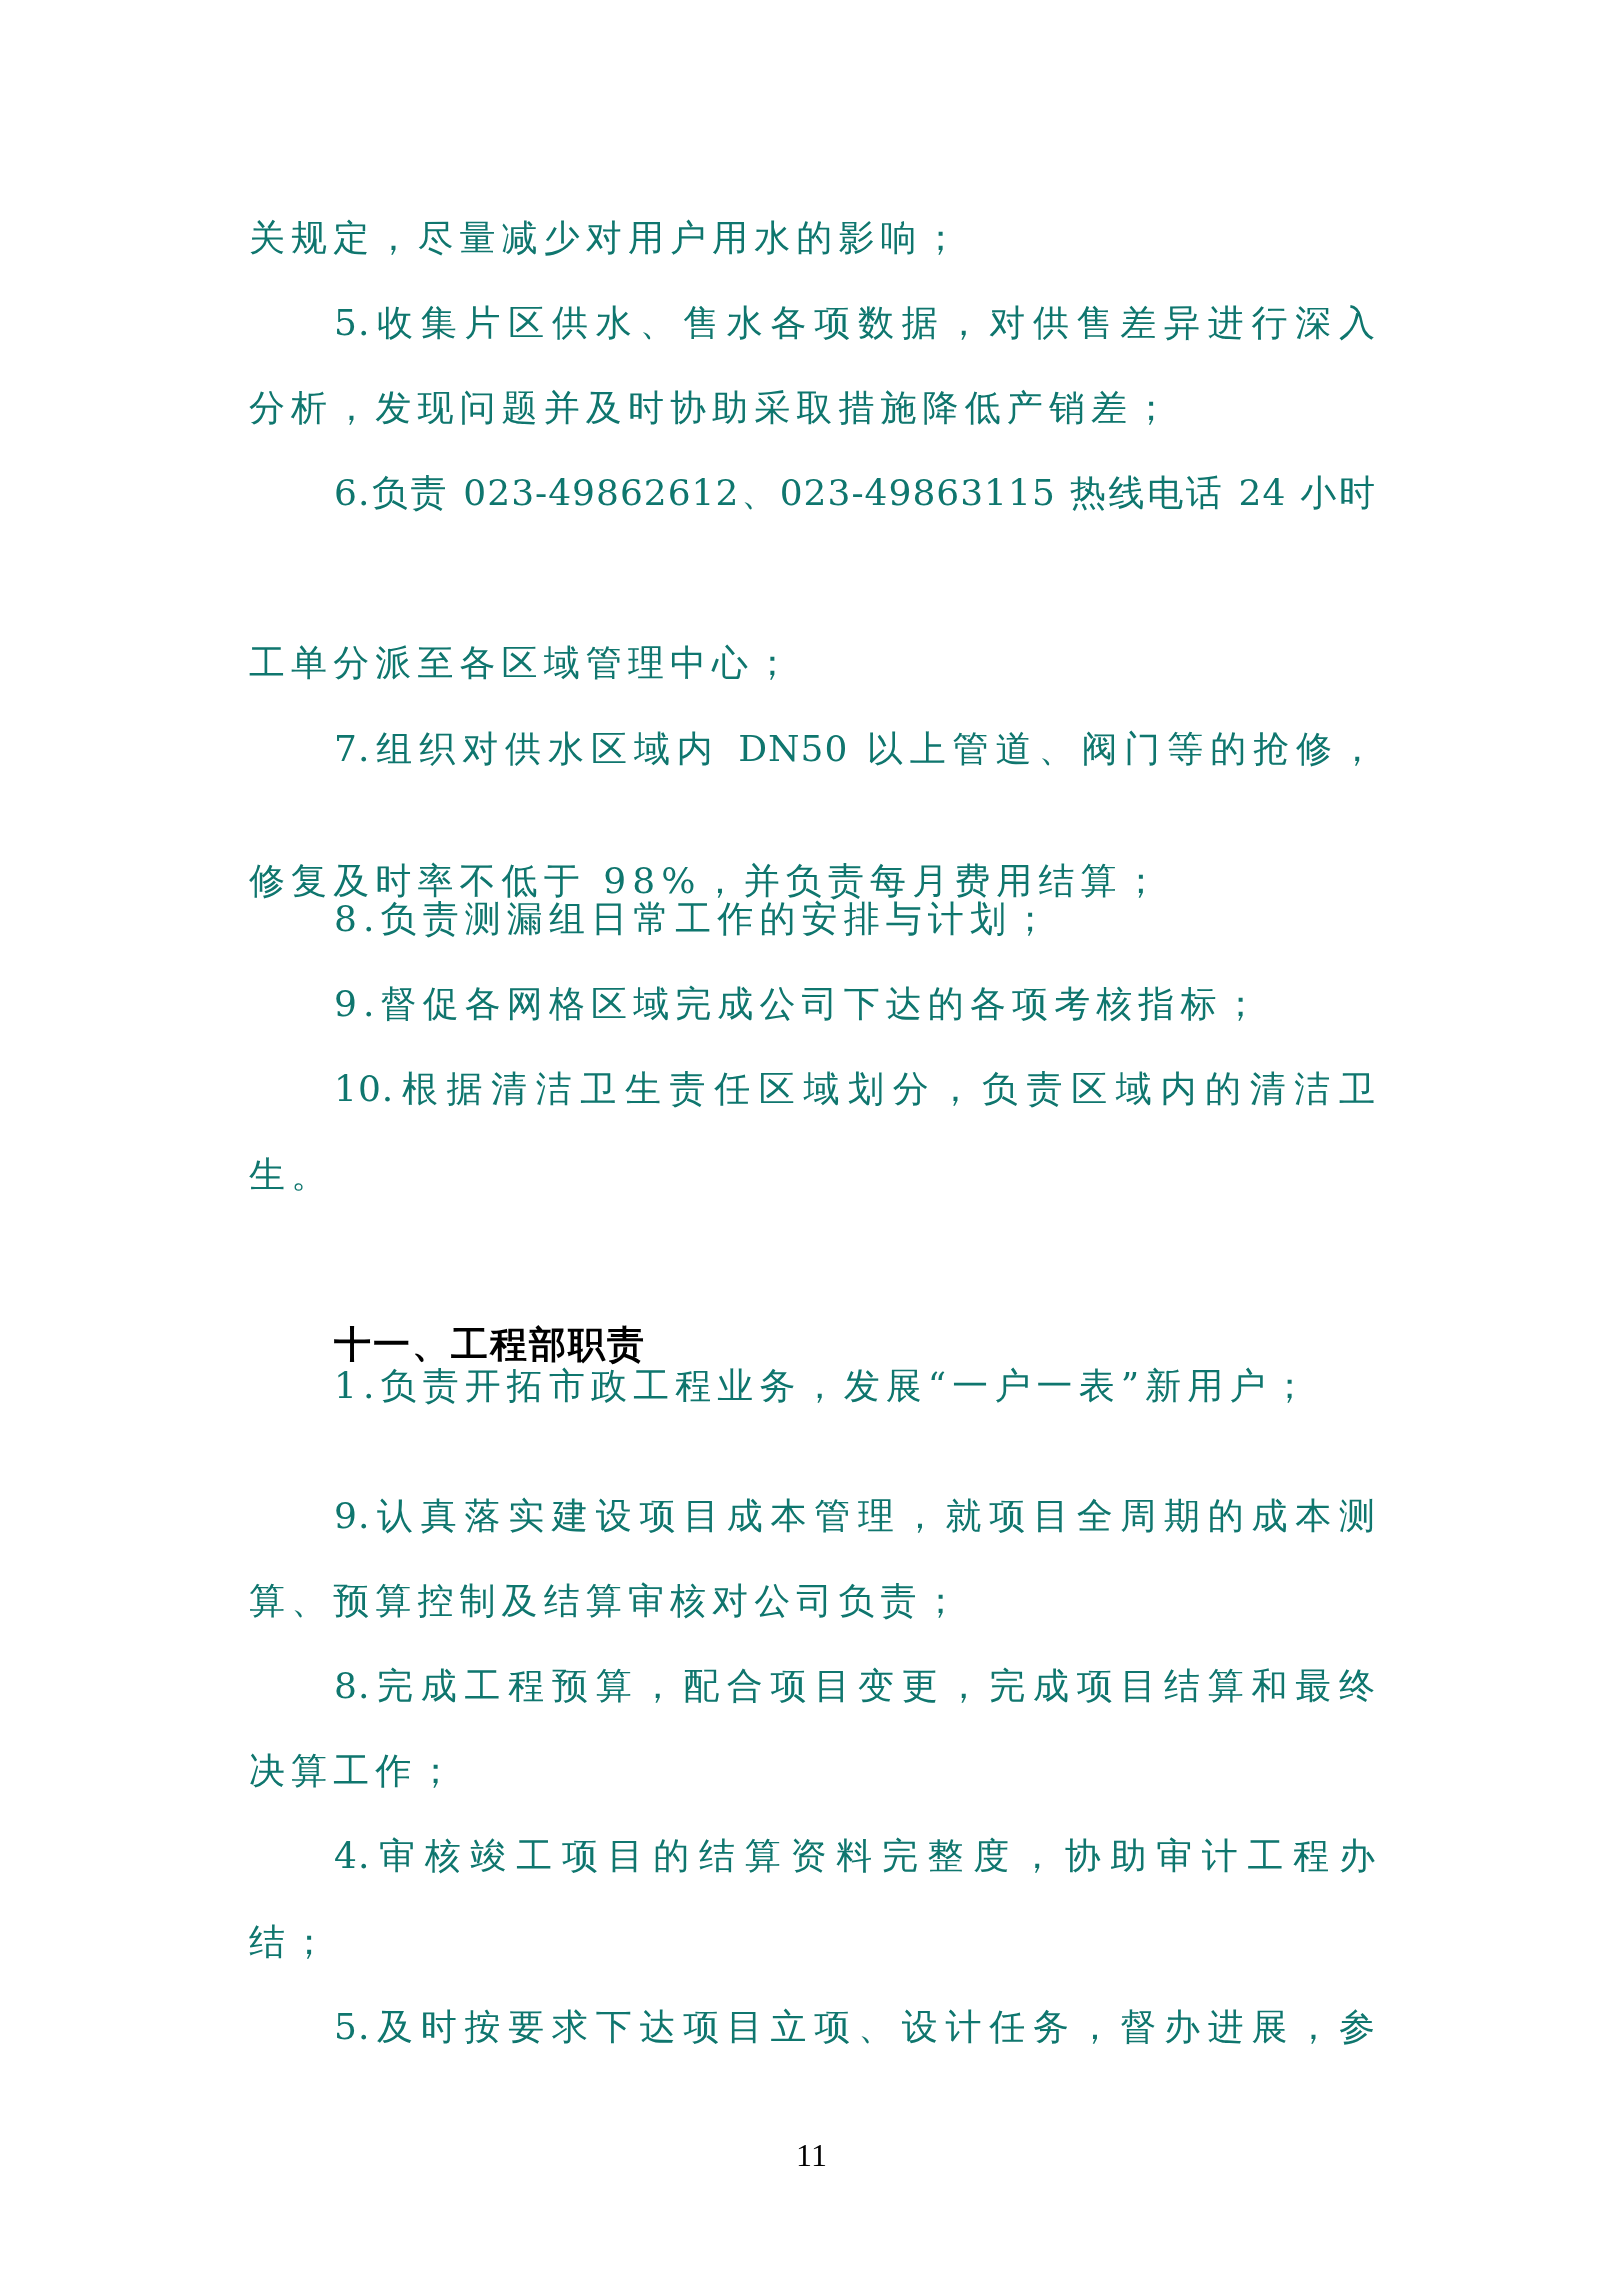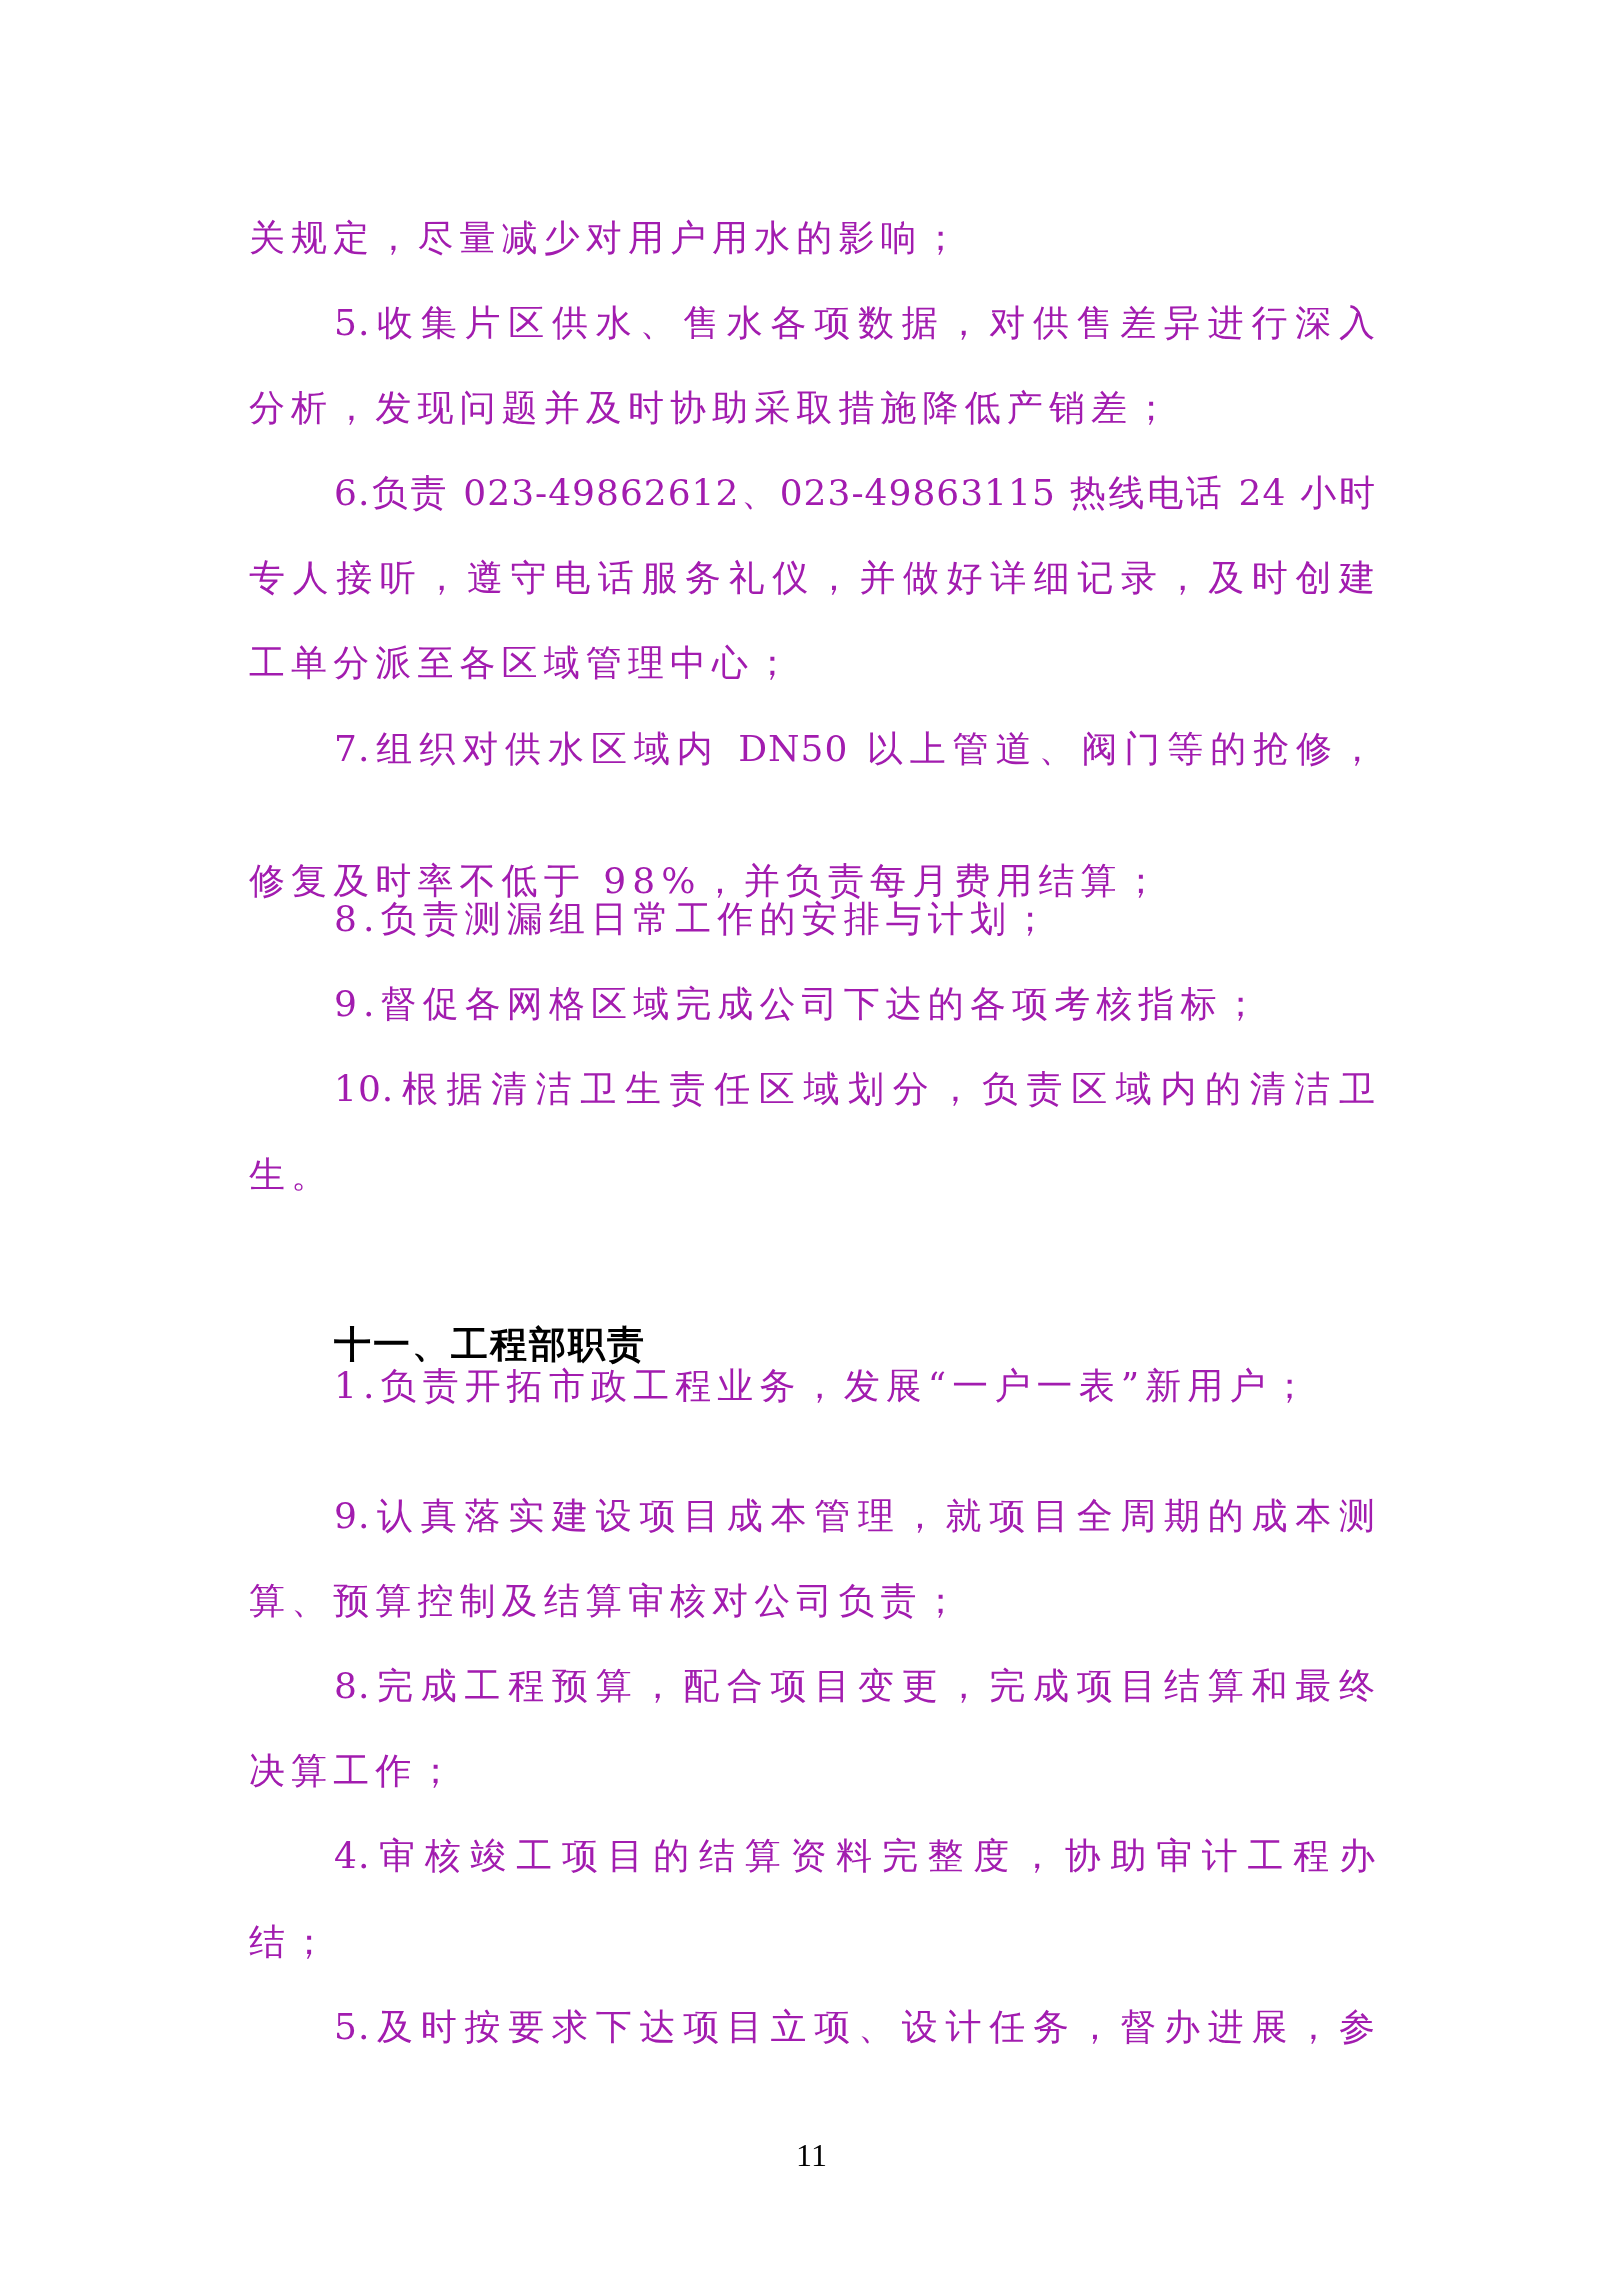--- a/index.html
+++ b/index.html
@@ -6,21 +6,21 @@
   body { width: 1623px; height: 2295px; position: relative; overflow: hidden; }
   .page { position: absolute; left: 0; top: 0; width: 1623px; height: 2295px; background: #ffffff; }
   .line {
     position: absolute;
     left: 249px;
     width: 1127px;
     height: 56px;
     line-height: 56px;
     font-family: "DejaVu Serif", "Liberation Serif", serif;
     font-size: 36px;
-    color: #a21caf;
+    color: #0f766e;
     white-space: nowrap;
     text-align: justify;
     text-align-last: justify;
     letter-spacing: 1px;
   }
   .line.last { text-align-last: left; letter-spacing: 6.1px; }
   .line.indent { left: 334px; width: 1042px; }
   .heading {
     position: absolute;
     left: 334px;
@@ -47,21 +47,20 @@
 <body>
 
 <div class="page">
 
   <div class="line last" style="top:210px">关规定，尽量减少对用户用水的影响；</div>
 
   <div class="line indent" style="top:295px">5.收集片区供水、售水各项数据，对供售差异进行深入</div>
   <div class="line last" style="top:380px">分析，发现问题并及时协助采取措施降低产销差；</div>
 
   <div class="line indent" style="top:465px">6.负责 023-49862612、023-49863115 热线电话 24 小时</div>
-  <div class="line" style="top:550px">专人接听，遵守电话服务礼仪，并做好详细记录，及时创建</div>
   <div class="line last" style="top:635px">工单分派至各区域管理中心；</div>
 
   <div class="line indent" style="top:721px">7.组织对供水区域内 DN50 以上管道、阀门等的抢修，</div>
   <div class="line last" style="top:853px">修复及时率不低于 98%，并负责每月费用结算；</div>
 
   <div class="line indent last" style="top:891px">8.负责测漏组日常工作的安排与计划；</div>
 
   <div class="line indent last" style="top:976px">9.督促各网格区域完成公司下达的各项考核指标；</div>
 
   <div class="line indent" style="top:1061px">10.根据清洁卫生责任区域划分，负责区域内的清洁卫</div>

